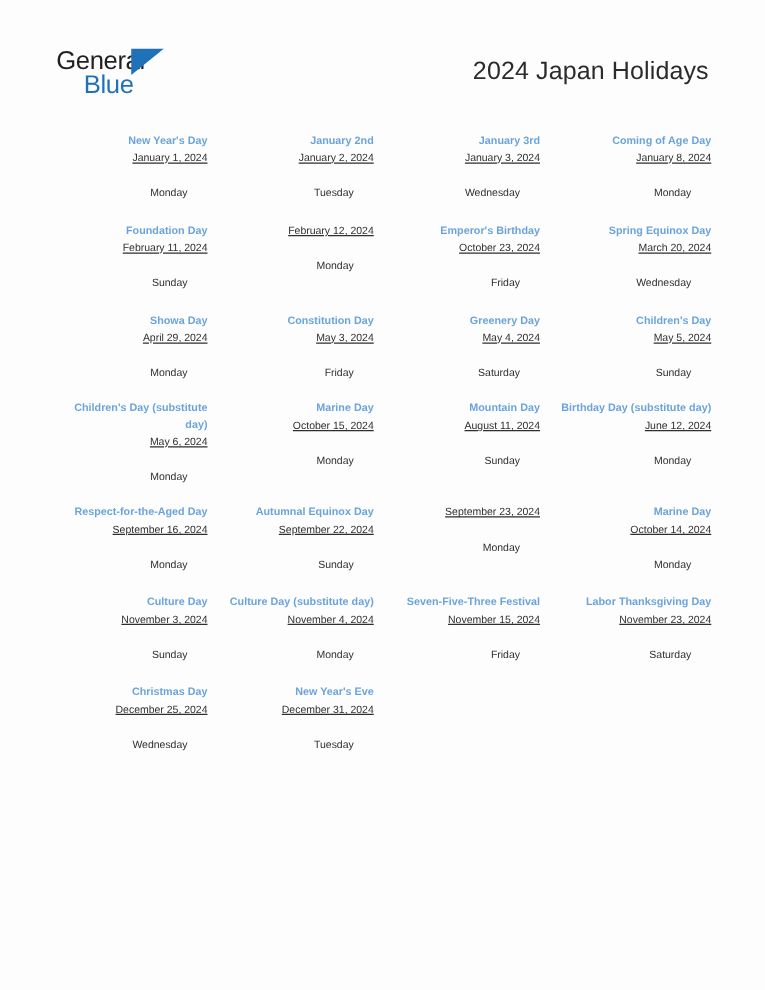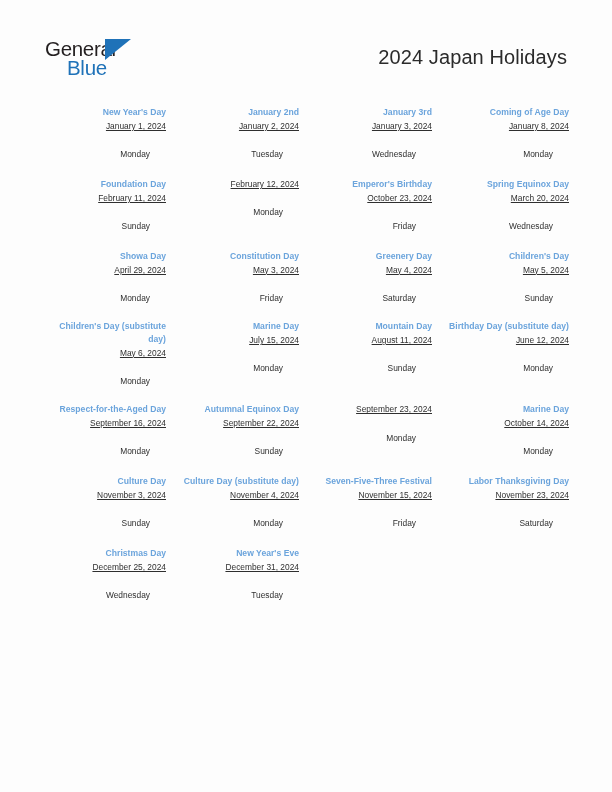--- a/index.html
+++ b/index.html
@@ -219,21 +219,21 @@
         </div>
       </div>
       <div class="row" style="min-height: 73px;">
         <div class="cell">
           <div class="holiday-name">Children's Day (substitute day)</div>
           <div class="holiday-date">May 6, 2024</div>
           <div class="holiday-weekday">Monday</div>
         </div>
         <div class="cell">
           <div class="holiday-name">Marine Day</div>
-          <div class="holiday-date">July 15, 2024</div>
+          <div class="holiday-date">October 15, 2024</div>
           <div class="holiday-weekday">Monday</div>
         </div>
         <div class="cell">
           <div class="holiday-name">Mountain Day</div>
           <div class="holiday-date">August 11, 2024</div>
           <div class="holiday-weekday">Sunday</div>
         </div>
         <div class="cell">
           <div class="holiday-name">Birthday Day (substitute day)</div>
           <div class="holiday-date">June 12, 2024</div>

